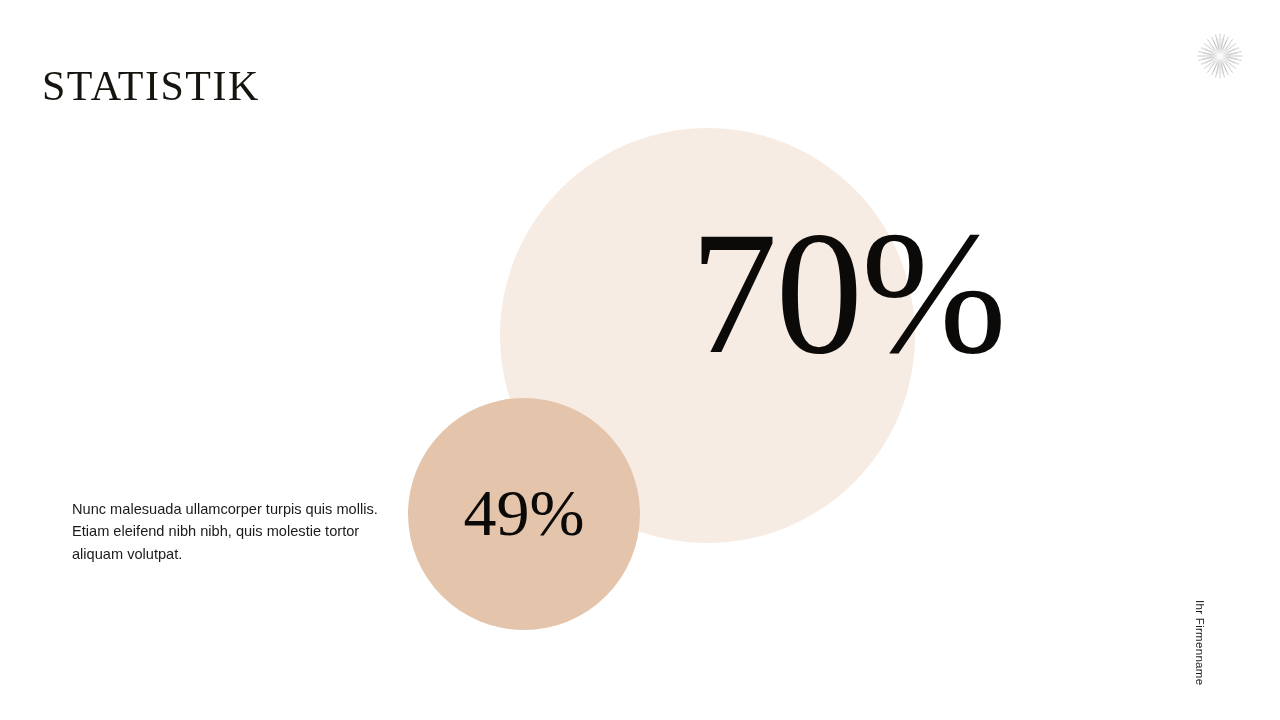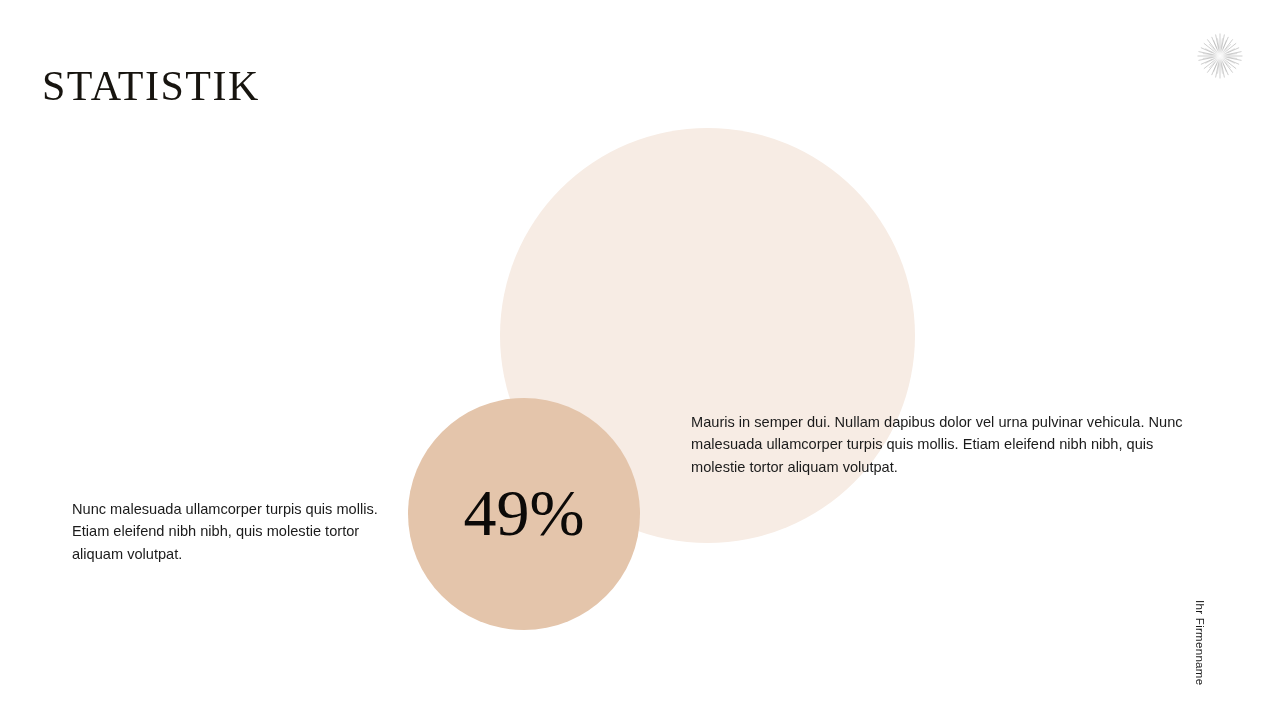--- a/index.html
+++ b/index.html
@@ -200,22 +200,22 @@
         <line x1="50" y1="50" x2="28" y2="26"></line>
         <line x1="50" y1="50" x2="37" y2="18"></line>
         <line x1="50" y1="50" x2="45" y2="14"></line>
       </g>
       <circle cx="50" cy="50" r="19" fill="url(#burstFade)"></circle>
     </svg>
   </div>
 
   <div class="circle-large"></div>
 
-
-  <p class="stat-primary-desc">Mauris in semper dui. Nullam dapibus dolor vel urna pulvinar vehicula. Nunc malesuada ullamcorper turpis quis mollis. Etiam eleifend nibh nibh, quis molestie tortor aliquam volutpat.</p>
+  <div class="stat-primary-value">70%</div>
+
 
   <div class="circle-small"></div>
 
   <div class="stat-secondary-value">49%</div>
 
   <p class="stat-secondary-desc">Nunc malesuada ullamcorper turpis quis mollis. Etiam eleifend nibh nibh, quis molestie tortor aliquam volutpat.</p>
 
   <div class="page-number">06</div>
 
   <div class="company-name">Ihr Firmenname</div>

